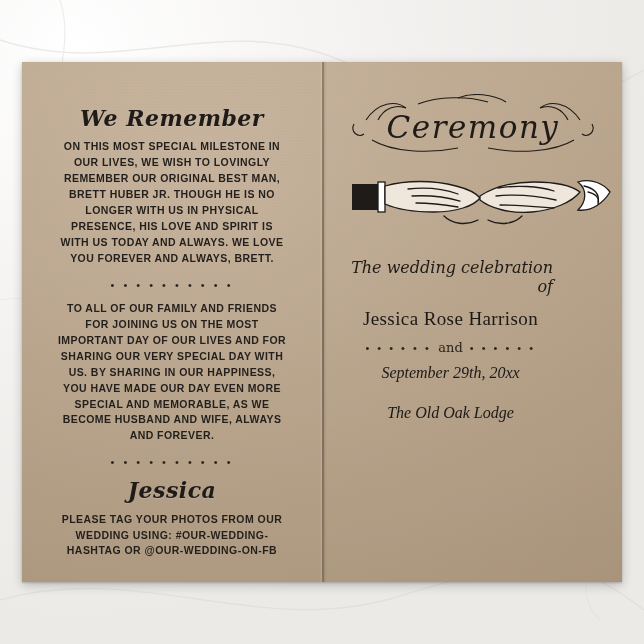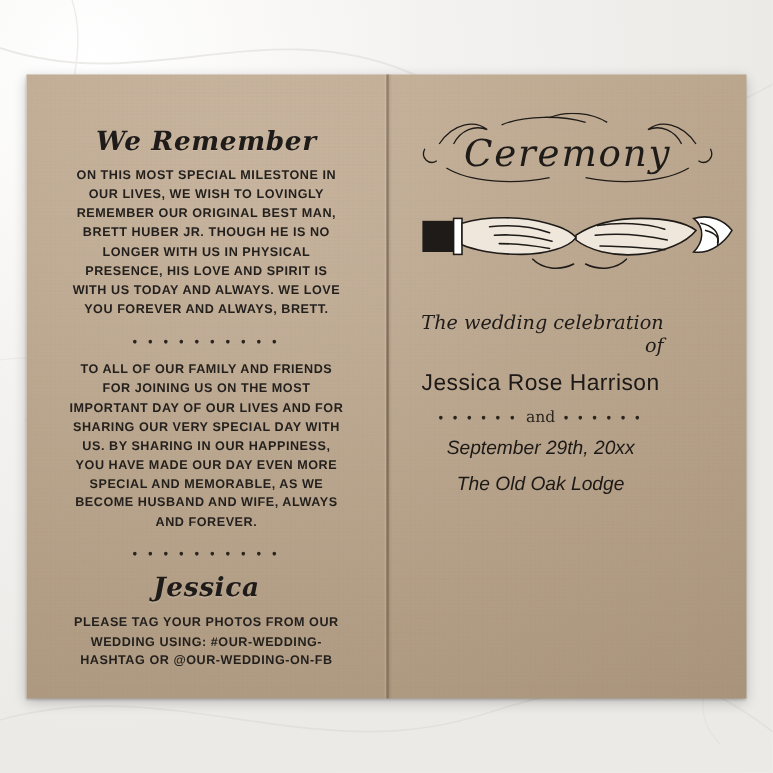--- a/index.html
+++ b/index.html
@@ -116,21 +116,21 @@
 
   .celebration {
     margin-top: 14px;
     text-align: center;
   }
   .celebration .line-of {
     font-size: 16px;
     margin-bottom: 12px;
   }
   .names {
-    font-family: Liberation Sans, sans-serif;
+    font-family: Liberation Serif, serif;
     font-size: 19px;
     letter-spacing: .4px;
     color: #1c1916;
     text-align: center;
     margin: 2px 0;
   }
   .and-row {
     display: flex;
     align-items: center;
     justify-content: center;
@@ -139,28 +139,28 @@
     color: #2a241e;
     font-family: "DejaVu Serif", serif;
     font-size: 13px;
   }
   .and-row .dotline {
     letter-spacing: 2.5px;
     font-size: 11px;
     font-family: "Liberation Sans", sans-serif;
   }
   .date, .venue {
-    font-family: Liberation Sans, sans-serif;
+    font-family: Liberation Serif, serif;
     font-style: italic;
     font-size: 16px;
     color: #1c1916;
     text-align: center;
     margin: 9px 0 0 0;
   }
-  .venue { margin-top: 12px; text-align: center; }
+  .venue { margin-top: 22px; text-align: center; }
 
   .p-block { margin-bottom: 2px; }
 </style>
 </head>
 <body>
 
 <div class="page-bg">
   <svg class="veins" viewBox="0 0 644 644" preserveAspectRatio="none">
     <path d="M0 40 C 120 80, 220 10, 340 60 S 560 120, 644 70" stroke="#dedbd6" stroke-width="1.6" fill="none"></path>
     <path d="M0 600 C 140 560, 260 640, 400 596 S 580 560, 644 610" stroke="#dcd9d4" stroke-width="1.4" fill="none"></path>

